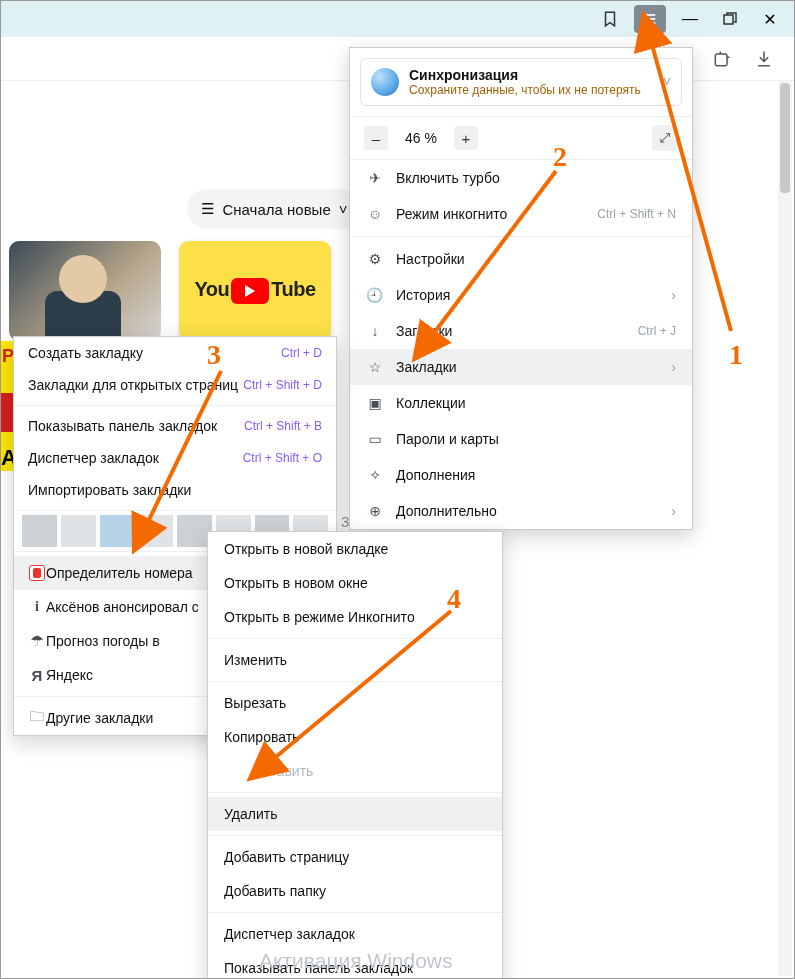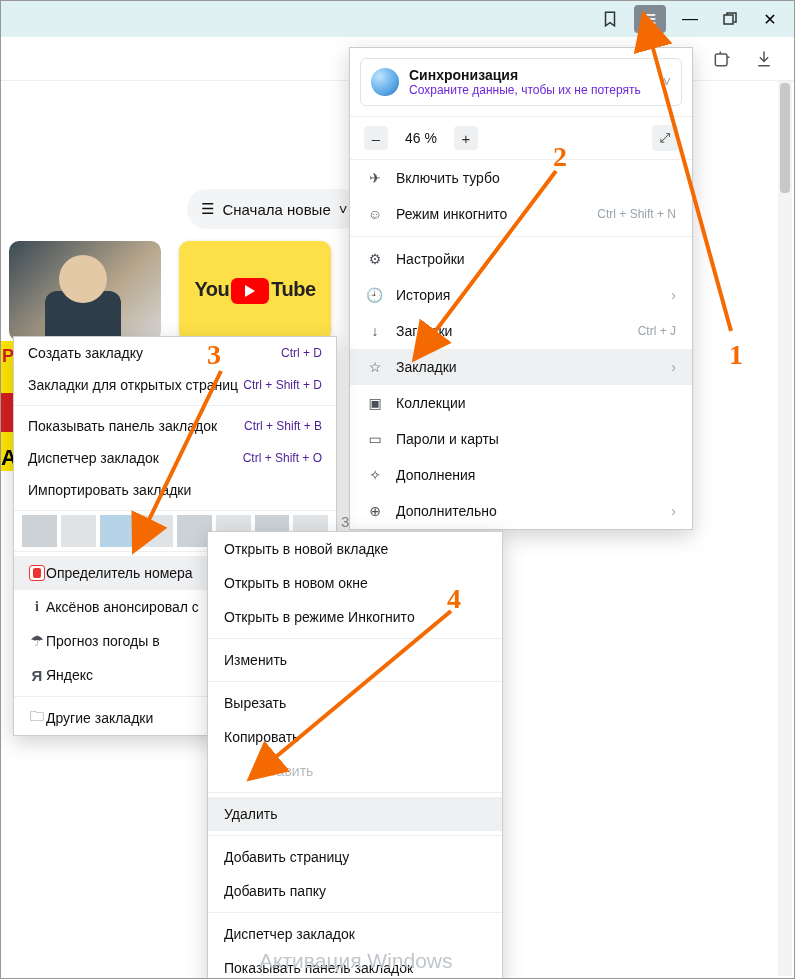--- a/index.html
+++ b/index.html
@@ -24,41 +24,41 @@
   .side-stripe .pa{position:absolute;top:6px;left:1px;font:bold 18px/1 Arial;color:#d42020;}
   .side-stripe .a2{position:absolute;bottom:2px;left:0px;font:bold 22px/1 Arial;color:#000;}
   .cards-label { position:absolute; left:340px; top:512px; font-size:15px; color:#8a9399; }
 
   
   .main-menu { position:absolute; left:348px; top:46px; width:344px; background:#fff; border:1px solid #ccc; box-shadow:0 6px 20px rgba(0,0,0,.18); font-size:14px; color:#111; }
   .sync-row { margin:10px; border:1px solid #e3e3e3; border-radius:6px; padding:8px 10px; display:flex; gap:10px; align-items:center;}
   .sync-row .globe { width:28px; height:28px; border-radius:50%; background:radial-gradient(circle at 30% 30%, #bfe3ff, #5aa9e6 60%, #2d6fb3); flex:0 0 auto;}
   .sync-row .txt { flex:1; }
   .sync-row .title { font-weight:600; font-size:14px; color:#111;}
-  .sync-row .sub { font-size:12px; color:#6d28d9;}
+  .sync-row .sub { font-size:12px; color:#a16207;}
   .sync-row .chev { color:#9aa3aa; font-size:14px;}
   .zoom-row { display:flex; align-items:center; padding:8px 14px; gap:10px; border-top:1px solid #eee; border-bottom:1px solid #eee;}
   .zoom-btn { width:24px; height:24px; background:#eef0f1; border-radius:4px; display:flex; align-items:center; justify-content:center; font-size:15px; color:#333;}
   .zoom-val { font-size:14px; min-width:46px; text-align:center;}
   .zoom-row .spacer{flex:1;}
   .zoom-full { width:26px; height:26px; background:#eef0f1; border-radius:4px; display:flex;align-items:center;justify-content:center; font-size:13px; color:#333;}
   .mrow { display:flex; align-items:center; gap:12px; padding:9px 16px; position:relative;}
   .mrow .ic { width:18px; height:18px; display:flex; align-items:center; justify-content:center; color:#4a4f55; flex:0 0 auto;}
   .mrow .lab { flex:1; color:#111;}
   .mrow .sc { font-size:12px; color:#9aa3aa;text-align:right;}
   .mrow .chev { color:#9aa3aa; font-size:14px;}
   .mrow.hover { background:#eef0f2; }
   .sep { height:1px; background:#eee; margin:4px 0;}
 
   
   .bm-menu { position:absolute; left:12px; top:335px; width:324px; background:#fff; border:1px solid #ccc; box-shadow:0 6px 20px rgba(0,0,0,.18); font-size:14px; color:#111; }
   .bmrow { display:flex; align-items:center; gap:0; padding:8px 14px; }
   .bmrow .ic { width:18px; height:18px; display:flex; align-items:center; justify-content:center; color:#4a4f55; flex:0 0 auto;}
   .bmrow .lab { flex:1; color:#111;}
-  .bmrow .sc { font-size:12px; color:#4c1d95;}
+  .bmrow .sc { font-size:12px; color:#8b5cf6;}
   .bmrow.hover { background:#eef0f2;}
   .bm-pix { height:32px; margin:4px 8px; display:flex; gap:4px;}
   .bm-pix div{flex:1;background:#dfe3e6;}
   .bm-pix div:nth-child(odd){background:#cdd2d6;}
   .bm-pix div:nth-child(3){background:#b7d3e8;}
   .fav-red{width:16px;height:16px;border-radius:3px;background:#fff;border:1px solid #e33;position:relative;}
   .fav-red::after{content:"";position:absolute;left:3px;top:2px;width:8px;height:10px;background:#e33;border-radius:2px;}
   .fav-i{font:bold 14px/1 Georgia;color:#000;}
   .fav-umb{color:#e03;font-size:15px;}
   .fav-ya{font:bold 15px/1 Arial;color:#f33;}

